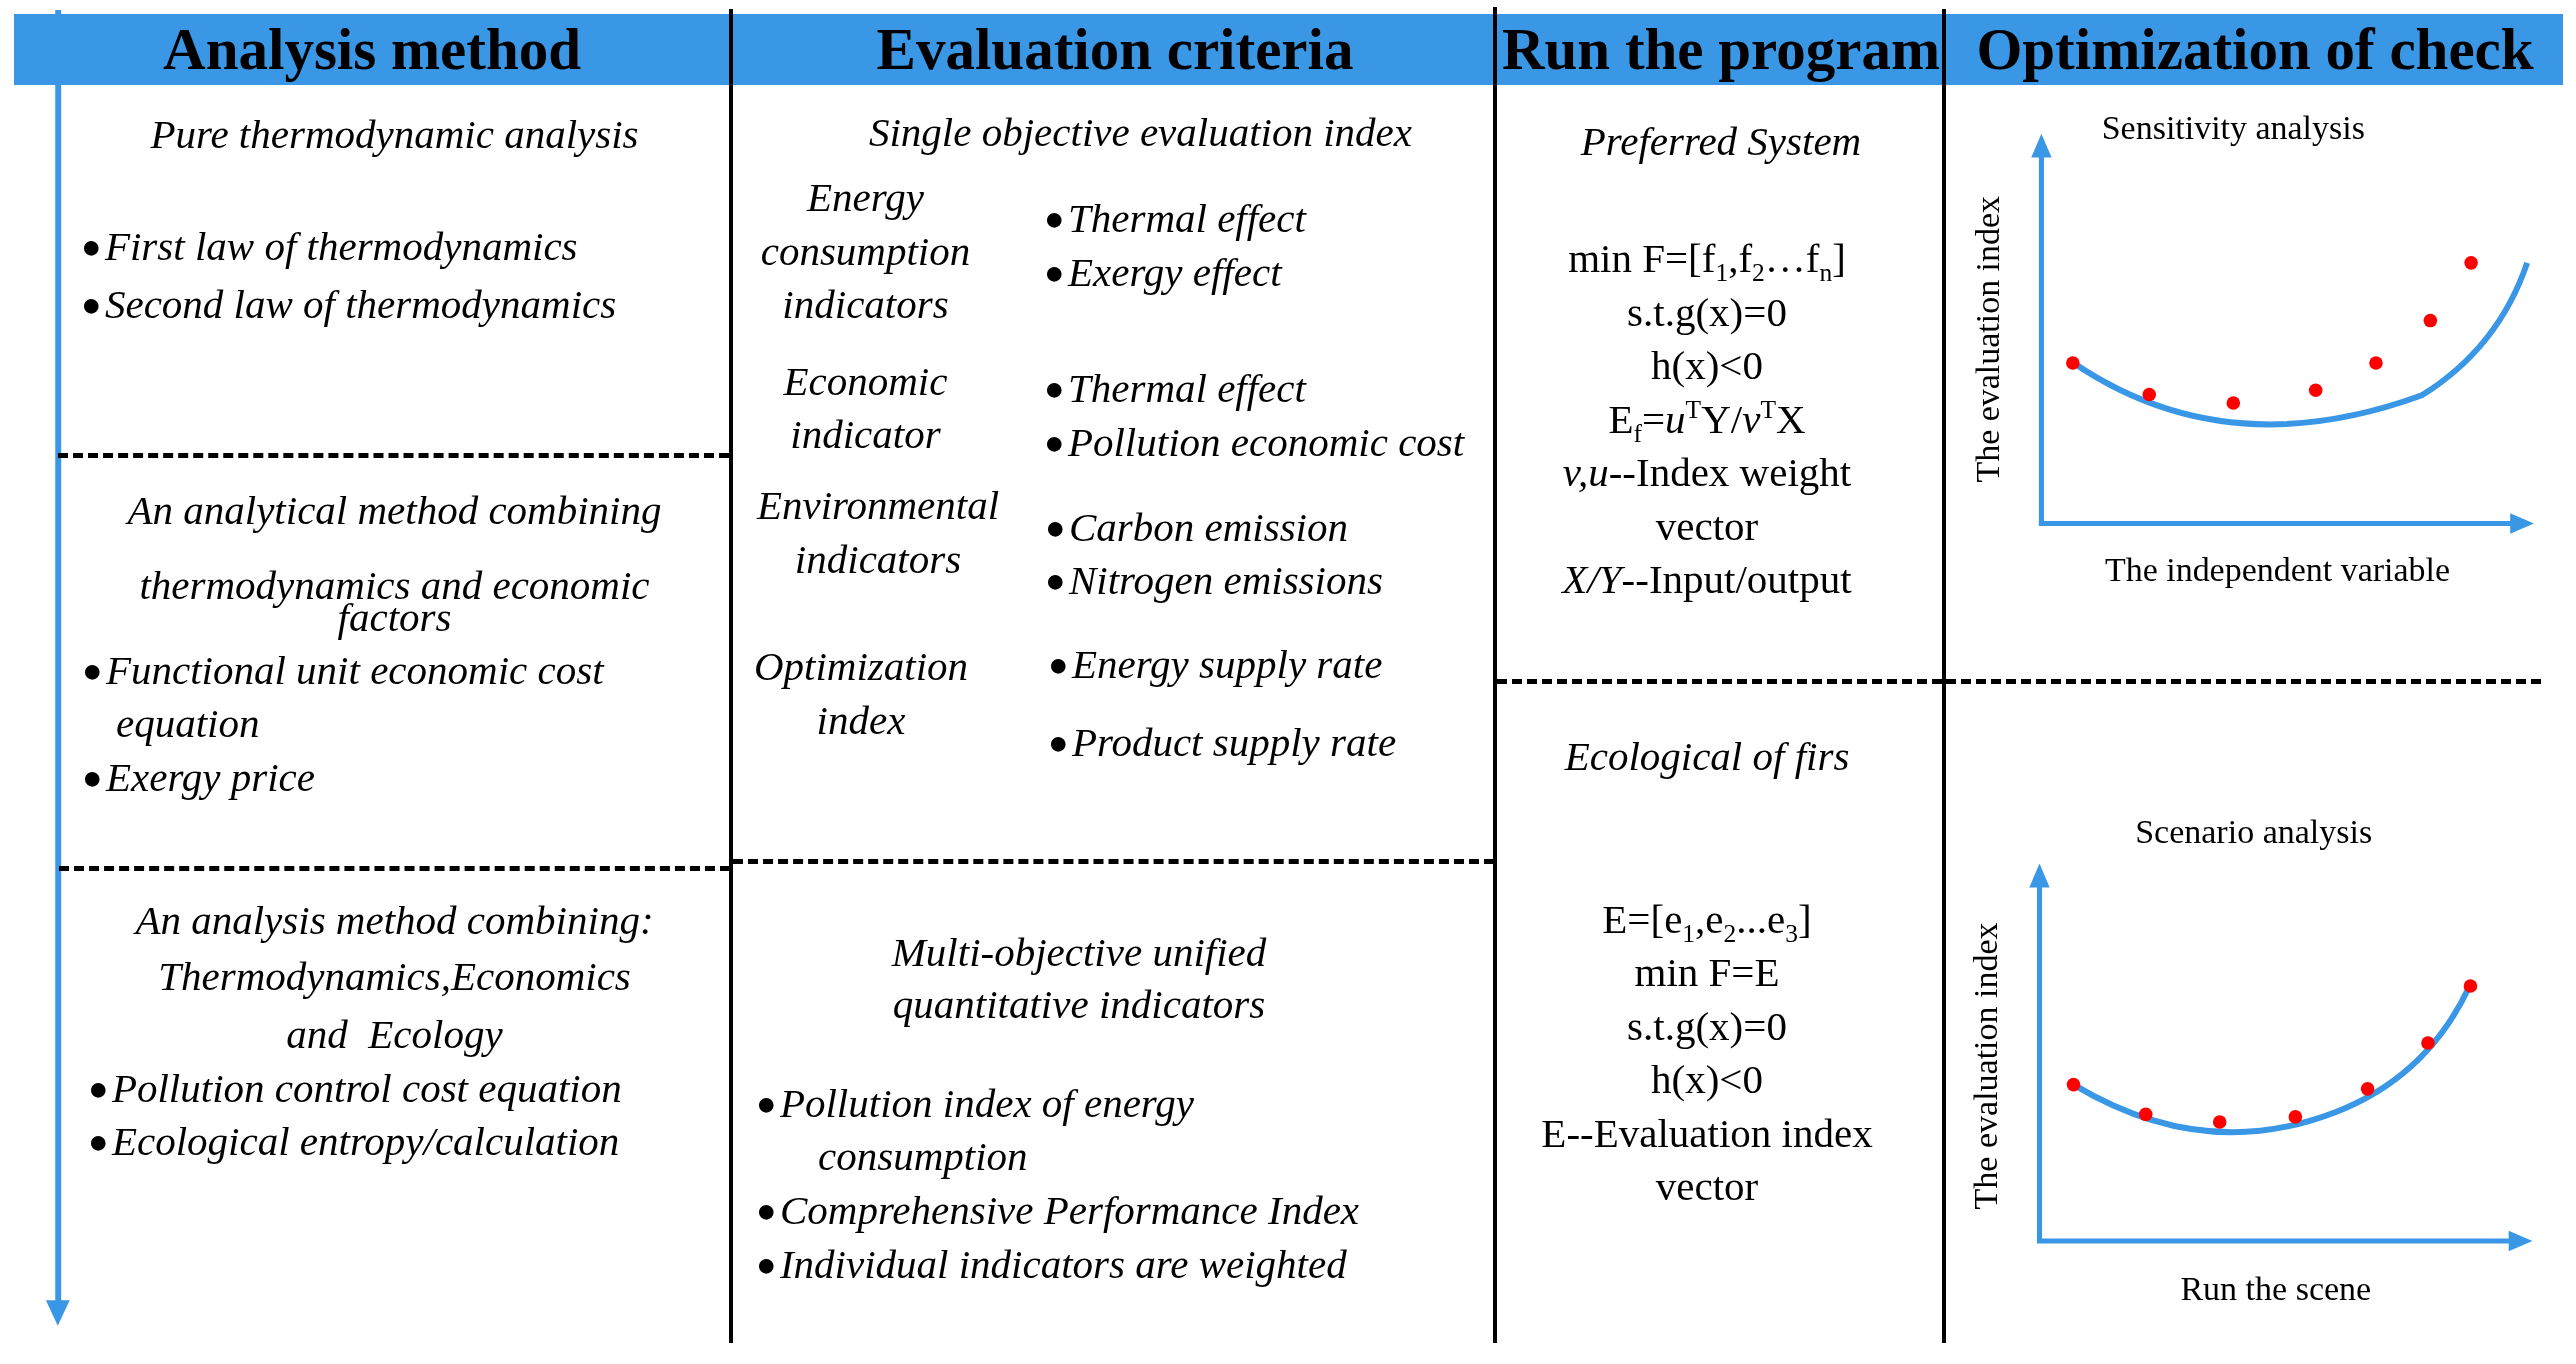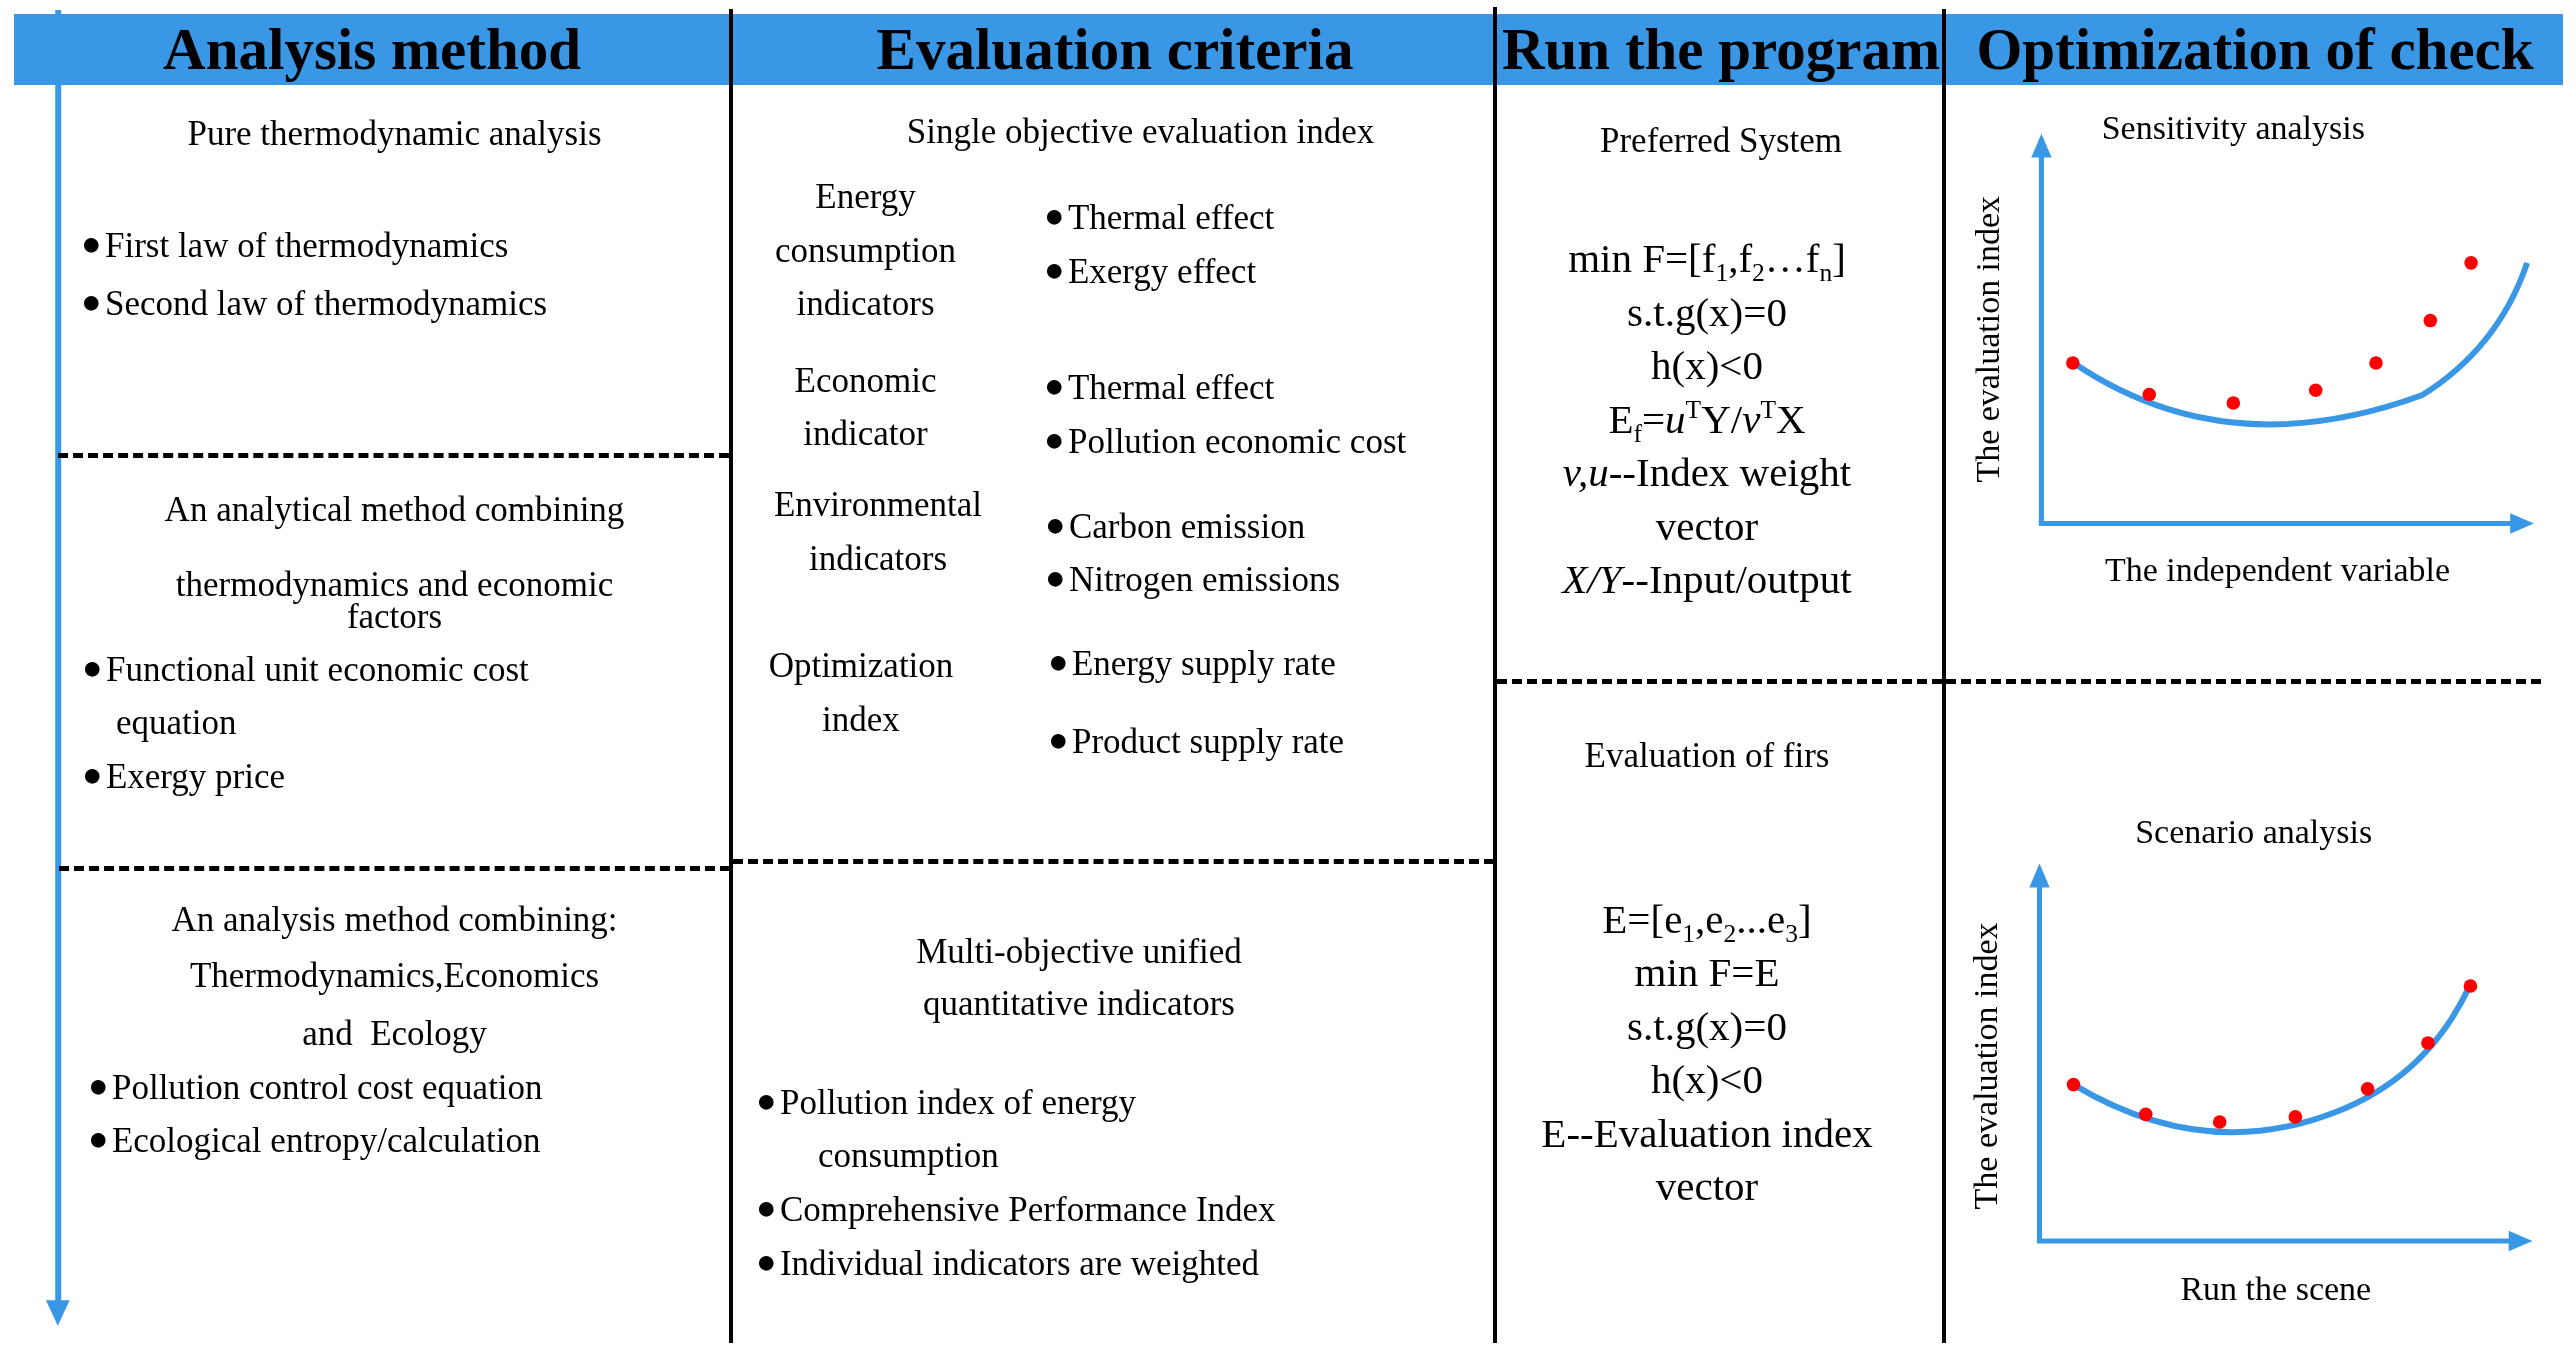--- a/index.html
+++ b/index.html
@@ -4,21 +4,21 @@
 <style>
   html, body { margin:0; padding:0; background:#ffffff; }
   body { width:2576px; height:1365px; position:relative; overflow:hidden;
          font-family:"Liberation Serif", "DejaVu Serif", serif; color:#000; }
   .abs { position:absolute; }
   .header-bar { position:absolute; left:13.6px; top:13.6px; width:2549px; height:71px; background:#3a97e6; }
   .hdr { position:absolute; top:13.6px; height:71px; line-height:71px; text-align:center;
          font-weight:bold; font-size:59px; color:#000; }
   .vline { position:absolute; width:4.2px; background:#000; }
   .dash { position:absolute; height:0; border-top:5.1px dashed #000; }
-  .txt { position:absolute; font-size:35px; line-height:54px; white-space:nowrap; }
+  .txt { position:absolute; font-size:41px; line-height:54px; white-space:nowrap;font-style:italic; }
   .center { text-align:center; }
   .bullet::before { content:"\25CF"; font-size:34px; margin-right:3.4px; position:relative; top:-2.5px; }
   .math { font-size:41px; line-height:54px; text-align:center; position:absolute; white-space:nowrap; }
   sub, sup { font-size:25.5px; line-height:0; }
   i { font-style:italic; }
   svg text { font-family:"Liberation Serif", "DejaVu Serif", serif; }
 </style>
 </head>
 <body>
 
@@ -105,21 +105,21 @@
   <div class="math" style="left:1499px;width:416px;top:231px;"><span>min F=[f</span><sub>1</sub><span>,f</span><sub>2</sub><span>…f</span><sub>n</sub><span>]</span></div>
   <div class="math" style="left:1499px;width:416px;top:285px;">s.t.g(x)=0</div>
   <div class="math" style="left:1499px;width:416px;top:338px;">h(x)&lt;0</div>
   <div class="math" style="left:1499px;width:416px;top:392px;"><span>E</span><sub>f</sub><span>=</span><i>u</i><sup>T</sup><span>Y/</span><i>v</i><sup>T</sup><span>X</span></div>
   <div class="math" style="left:1499px;width:416px;top:445px;"><i>v,u</i><span>--Index weight</span></div>
   <div class="math" style="left:1499px;width:416px;top:499px;">vector</div>
   <div class="math" style="left:1499px;width:416px;top:552px;"><i>X/Y</i><span>--Input/output</span></div>
 </div>
 
 <div>
-  <div class="txt center" style="left:1499px;width:416px;top:729px;">Evaluation of firs</div>
+  <div class="txt center" style="left:1499px;width:416px;top:729px;">Ecological of firs</div>
   <div class="math" style="left:1499px;width:416px;top:892px;"><span>E=[e</span><sub>1</sub><span>,e</span><sub>2</sub><span>...e</span><sub>3</sub><span>]</span></div>
   <div class="math" style="left:1499px;width:416px;top:945px;">min F=E</div>
   <div class="math" style="left:1499px;width:416px;top:999px;">s.t.g(x)=0</div>
   <div class="math" style="left:1499px;width:416px;top:1052px;">h(x)&lt;0</div>
   <div class="math" style="left:1499px;width:416px;top:1106px;">E--Evaluation index</div>
   <div class="math" style="left:1499px;width:416px;top:1159px;">vector</div>
 </div>
 
 <svg class="abs" style="left:1946px;top:93px;" width="629" height="518" viewBox="0 0 740 610">
   <text x="338" y="54" font-size="40" text-anchor="middle">Sensitivity analysis</text>

